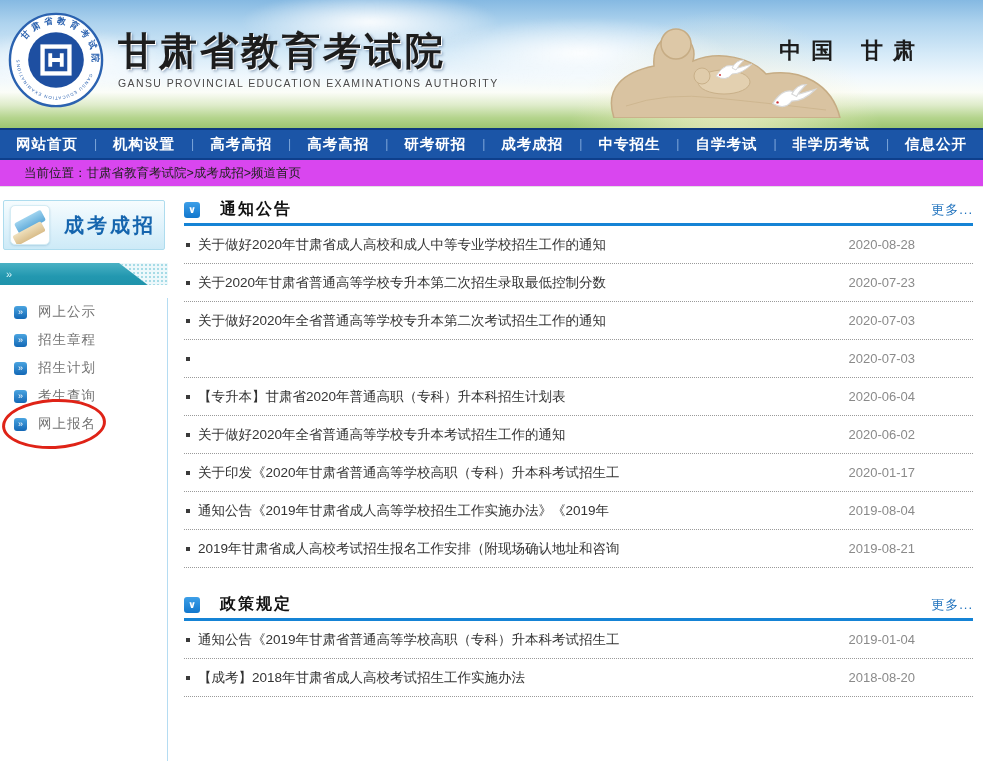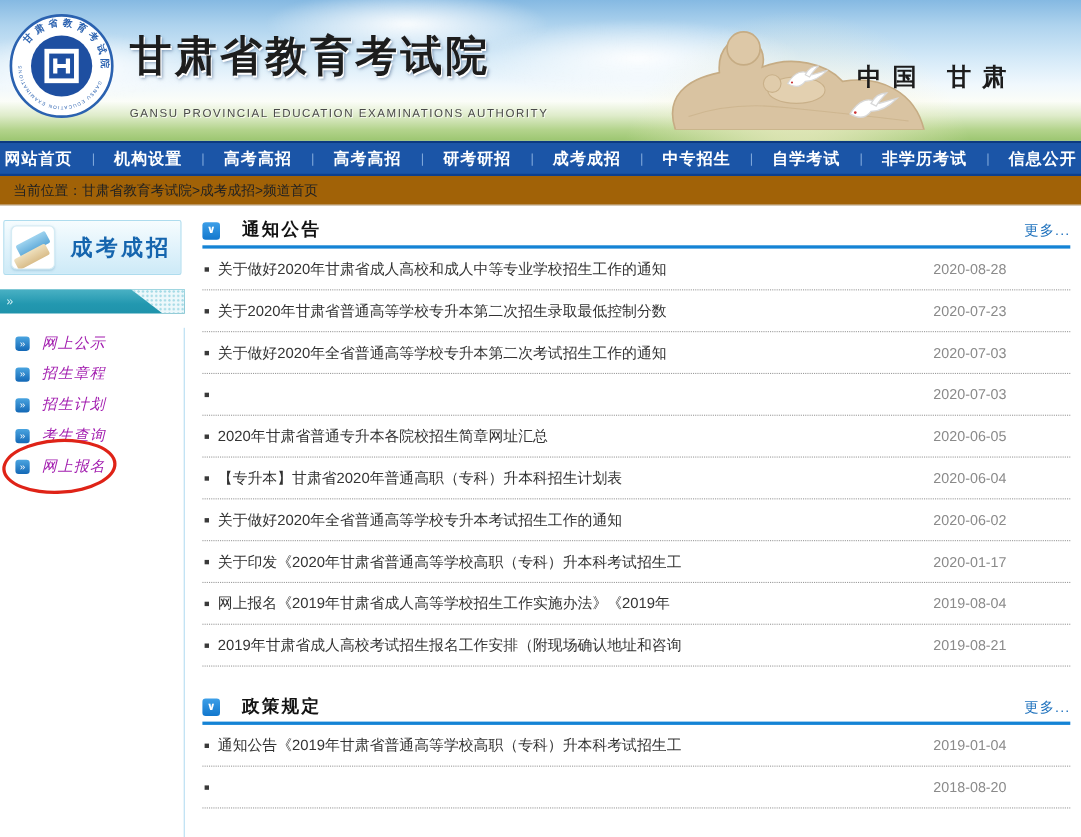--- a/index.html
+++ b/index.html
@@ -13,36 +13,36 @@
   .cloud { position:absolute; background:radial-gradient(closest-side,rgba(255,255,255,.95),rgba(255,255,255,0)); border-radius:50%; filter:blur(2px); }
   .cloud.c1 { left:240px; top:-8px; width:260px; height:60px; }
   .cloud.c2 { left:430px; top:18px; width:300px; height:70px; }
   .cloud.c3 { left:-40px; top:30px; width:220px; height:60px; }
   .sun-arc { position:absolute; left:560px; top:10px; width:330px; height:330px; border-radius:50%;
     background:radial-gradient(closest-side,rgba(250,242,210,.9),rgba(250,242,210,0)); }
   .logo { position:absolute; left:8px; top:12px; width:96px; height:96px; }
   .banner-titles { position:absolute; left:118px; top:26px; }
   .site-title { font-size:38px; font-weight:bold; color:#1d1d1d; letter-spacing:3px;
     text-shadow:1px 1px 0 #fff,2px 2px 3px rgba(60,90,130,.55); }
-  .site-subtitle { margin-top:20px; font-size:10.5px; color:#4a4a4a; letter-spacing:1.4px;
+  .site-subtitle { margin-top:0; font-size:10.5px; color:#4a4a4a; letter-spacing:1.4px;
     text-shadow:1px 1px 0 rgba(255,255,255,.8); }
-  .region-text { position:absolute; right:58px; top:55px; font-family:"DejaVu Serif","Liberation Serif",serif;
+  .region-text { position:absolute; right:58px; top:36px; font-family:"DejaVu Serif","Liberation Serif",serif;
     font-size:22px; font-weight:bold; color:#1c1c1c; letter-spacing:10px;margin-left:47px; }
   .statue { position:absolute; left:596px; bottom:10px; }
   .dove { position:absolute; }
 
   
   .topnav { height:32px; background:#1b55a7; border-top:2px solid #0c3a80; border-bottom:2px solid #0e3f8c; }
-  .topnav ul { list-style:none; display:flex; align-items:center; height:28px; padding:0 4px; }
+  .topnav ul { list-style:none; display:flex; align-items:center; height:28px; padding:0 16px; }
   .nav-item { color:#fff; font-size:14.5px; font-weight:bold; letter-spacing:1px; cursor:pointer; white-space:nowrap; }
   .nav-sep { color:#7da6da; font-size:12px; flex:1; text-align:center; }
 
   
-  .breadcrumb { height:27px; line-height:26px; background:#a16207; border-bottom:1px solid #e2e2e2;
-    padding-left:12px; font-size:12.5px; color:#222; }
+  .breadcrumb { height:27px; line-height:26px; background:#d946ef; border-bottom:1px solid #e2e2e2;
+    padding-left:24px; font-size:12.5px; color:#222; }
 
   
   .body-wrap { display:flex; height:574px; }
   .sidebar { width:168px; display:flex; flex-direction:column; position:relative; }
   .channel-box { margin:13px 3px 0 3px; height:50px; border:1px solid #aedcee; border-radius:2px;
     background:linear-gradient(180deg,#f6fcfe 0%,#dff2fb 55%,#cdeaf7 100%); display:flex; align-items:center; }
   .channel-icon { width:40px; height:40px; margin-left:6px; background:#fff; border:1px solid #d5ecf4;
     border-radius:5px; position:relative; overflow:hidden; box-shadow:0 1px 2px rgba(120,170,200,.4); }
   .channel-icon::before { content:""; position:absolute; left:4px; top:10px; width:30px; height:12px;
     background:linear-gradient(180deg,#9ed3ef,#5ca8d8); transform:rotate(-28deg); border-radius:2px; }
@@ -53,21 +53,21 @@
     background:linear-gradient(180deg,#4ab1c4 0%,#2398b0 60%,#1f93ab 100%); }
   .teal-bar .arrow { position:absolute; left:6px; top:4px; color:#d9f4f8; font-size:11px; line-height:14px; }
   .teal-bar::after { content:""; position:absolute; right:0; top:0; width:72px; height:22px;
     background:radial-gradient(#a6dbe6 1px,transparent 1.2px) 0 0/4px 4px,#edf8fb;
     clip-path:polygon(32% 0,100% 0,100% 100%,72% 100%); }
   .side-body { flex:1; margin-top:13px; border-right:1px solid #b5dcf2; padding-top:0; }
   .side-links { list-style:none; }
   .side-link { position:relative; height:28px; display:flex; align-items:center; padding-left:14px; cursor:pointer; }
   .side-link .sq { width:13px; height:13px; border-radius:3px; background:linear-gradient(180deg,#4aa4e0,#1368b6);
     color:#fff; font-size:9px; line-height:13px; text-align:center; flex:0 0 13px; }
-  .side-link .lbl { margin-left:11px; font-size:13.5px; color:#a21caf; letter-spacing:1px;font-style:italic; }
+  .side-link .lbl { margin-left:11px; font-size:13.5px; color:#737373; letter-spacing:1px; }
   .red-ellipse { position:absolute; left:2px; top:-11px; width:104px; height:50px;
     border:3px solid #df2317; border-radius:50%; transform:rotate(-3deg); pointer-events:none; }
 
   
   .content { flex:1; padding:12px 10px 0 16px; }
   .section { margin-bottom:0; }
   .section + .section { margin-top:26px; }
   .section-header { display:flex; align-items:center; height:27px; border-bottom:3px solid #1583d5; padding-bottom:3px; }
   .sec-icon { width:16px; height:16px; border-radius:3px; background:linear-gradient(180deg,#3d9fe8,#1177cd);
     color:#fff; font-size:10px; font-weight:bold; line-height:16px; text-align:center; }
@@ -219,41 +219,36 @@
               <span class="bullet"></span>
               <span class="title">关于做好2020年全省普通高等学校专升本第二次考试招生工作的通知</span>
               <span class="date">2020-07-03</span>
             </li>
             <li class="row">
               <span class="bullet"></span>
               <span class="date">2020-07-03</span>
             </li>
             <li class="row">
               <span class="bullet"></span>
-              <span class="title">2020年甘肃省普通专升本各院校招生简章网址汇总</span>
-              <span class="date">2020-06-05</span>
-            </li>
-            <li class="row">
-              <span class="bullet"></span>
               <span class="title">【专升本】甘肃省2020年普通高职（专科）升本科招生计划表</span>
               <span class="date">2020-06-04</span>
             </li>
             <li class="row">
               <span class="bullet"></span>
               <span class="title">关于做好2020年全省普通高等学校专升本考试招生工作的通知</span>
               <span class="date">2020-06-02</span>
             </li>
             <li class="row">
               <span class="bullet"></span>
               <span class="title">关于印发《2020年甘肃省普通高等学校高职（专科）升本科考试招生工</span>
               <span class="date">2020-01-17</span>
             </li>
             <li class="row">
               <span class="bullet"></span>
-              <span class="title">网上报名《2019年甘肃省成人高等学校招生工作实施办法》《2019年</span>
+              <span class="title">通知公告《2019年甘肃省成人高等学校招生工作实施办法》《2019年</span>
               <span class="date">2019-08-04</span>
             </li>
             <li class="row">
               <span class="bullet"></span>
               <span class="title">2019年甘肃省成人高校考试招生报名工作安排（附现场确认地址和咨询</span>
               <span class="date">2019-08-21</span>
             </li>
           </ul>
   </section>
 
@@ -264,19 +259,20 @@
       <span class="more-link">更多...</span>
     </div>
     <ul class="rows">
             <li class="row">
               <span class="bullet"></span>
               <span class="title">通知公告《2019年甘肃省普通高等学校高职（专科）升本科考试招生工</span>
               <span class="date">2019-01-04</span>
             </li>
             <li class="row">
               <span class="bullet"></span>
+              <span class="title">【成考】2018年甘肃省成人高校考试招生工作实施办法</span>
               <span class="date">2018-08-20</span>
             </li>
           </ul>
   </section>
 </main>
   </div>
 </div>
 
 </body></html>

